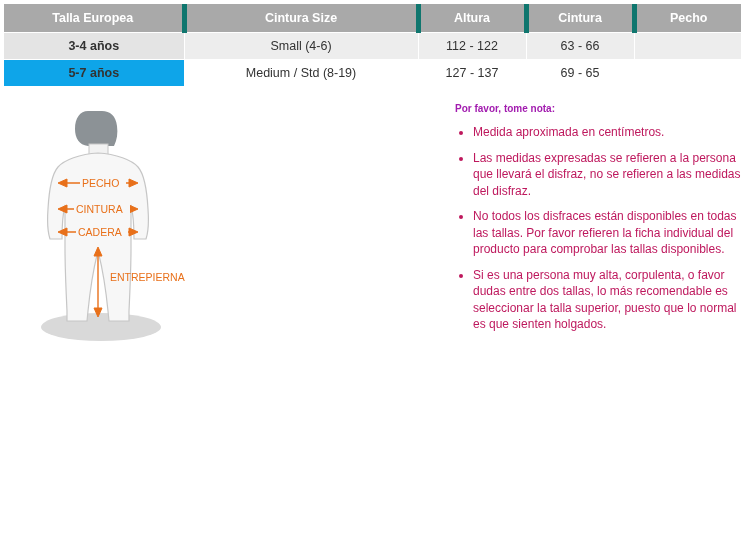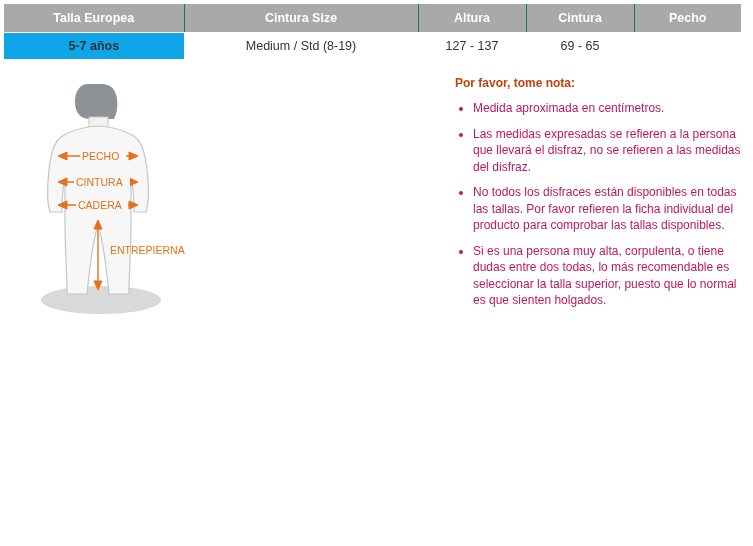--- a/index.html
+++ b/index.html
@@ -24,21 +24,21 @@
     margin: 4px 0 0 4px;
     table-layout: fixed;
   }
   table.size-table th {
     background: #a9a9a9;
     color: #ffffff;
     font-weight: bold;
     font-size: 12.5px;
     text-align: center;
     padding: 7px 4px;
-    border-right: 1px solid #0f766e;
+    border-right: 5px solid #0f766e;
     border-bottom: 1px solid #ffffff;
   }
   table.size-table th:last-child { border-right: none; }
   table.size-table td {
     text-align: center;
     font-size: 12.5px;
     padding: 6px 4px;
     border-right: 1px solid #ffffff;
     border-bottom: 1px solid #ffffff;
     color: #333333;
@@ -73,22 +73,22 @@
 
   
   .notes {
     position: absolute;
     left: 455px;
     top: 6px;
     width: 290px;
   }
   .notes-title {
     font-weight: bold;
-    font-size: 12px;
-    color: #c2410c;
+    font-size: 10px;
+    color: #a21caf;
     margin-bottom: 10px;
   }
   .notes ul {
     margin: 0;
     padding-left: 18px;
     list-style-type: disc;
   }
   .notes li {
     font-size: 12px;
     line-height: 16.5px;
@@ -110,20 +110,27 @@
   <thead>
     <tr>
       <th>Talla Europea</th>
       <th>Cintura Size</th>
       <th>Altura</th>
       <th>Cintura</th>
       <th>Pecho</th>
     </tr>
   </thead>
   <tbody>
+    <tr class="row-shade">
+      <td class="col-first">3-4 años</td>
+      <td class="col-rest">Small (4-6)</td>
+      <td class="col-rest">112 - 122</td>
+      <td class="col-rest">63 - 66</td>
+      <td class="col-rest"></td>
+    </tr>
     <tr>
       <td class="col-first">5-7 años</td>
       <td>Medium / Std (8-19)</td>
       <td>127 - 137</td>
       <td>69 - 65</td>
       <td></td>
     </tr>
   </tbody>
 </table>
 
@@ -191,16 +198,16 @@
       <text x="92" y="176" font-family="Liberation Sans, sans-serif" font-size="10.5" fill="#e8701a">ENTREPIERNA</text>
     </svg>
   </div>
 
   <div class="notes">
     <div class="notes-title">Por favor, tome nota:</div>
     <ul>
       <li>Medida aproximada en centímetros.</li>
       <li>Las medidas expresadas se refieren a la persona que llevará el disfraz, no se refieren a las medidas del disfraz.</li>
       <li>No todos los disfraces están disponibles en todas las tallas. Por favor refieren la ficha individual del producto para comprobar las tallas disponibles.</li>
-      <li>Si es una persona muy alta, corpulenta, o tiene dudas entre dos todas, lo más recomendable es seleccionar la talla superior, puesto que lo normal es que sienten holgados.</li>
+      <li>Si es una persona muy alta, corpulenta, o favor dudas entre dos tallas, lo más recomendable es seleccionar la talla superior, puesto que lo normal es que sienten holgados.</li>
     </ul>
   </div>
 </div>
 
 </body></html>

